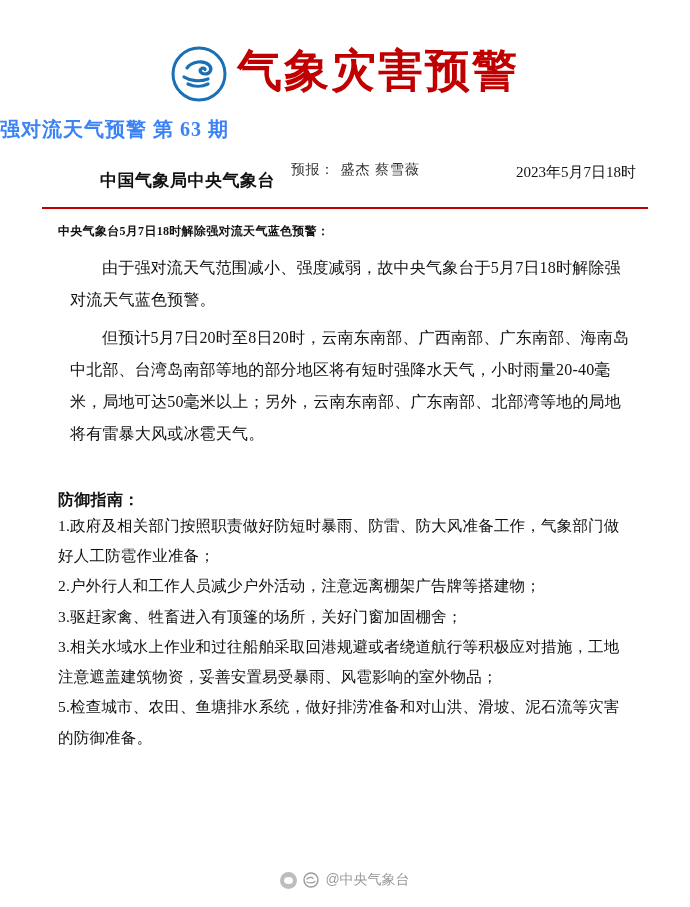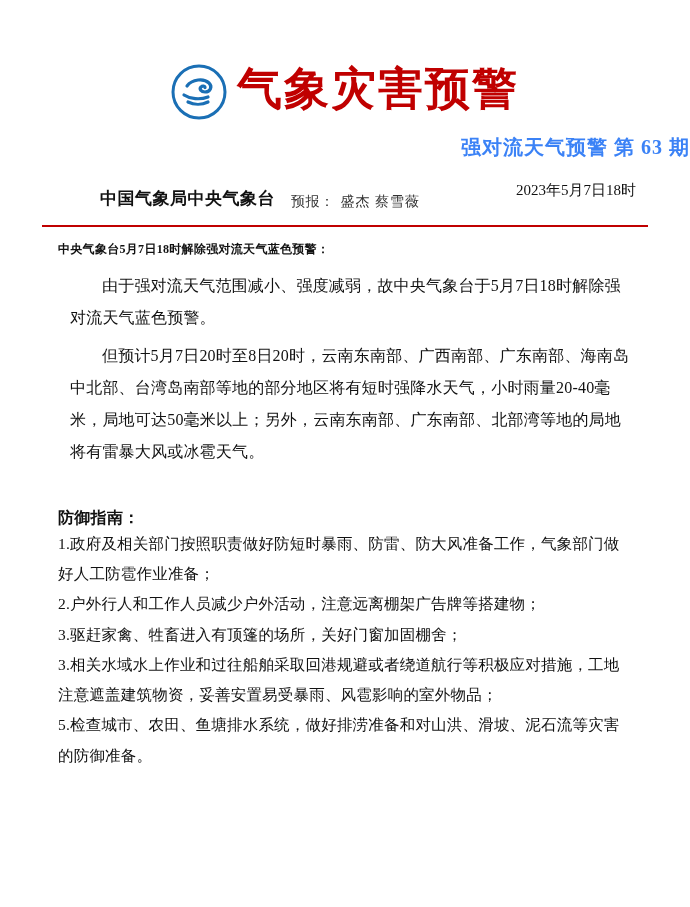--- a/index.html
+++ b/index.html
@@ -19,22 +19,22 @@
   .page {
     position: relative;
     width: 690px;
     height: 907px;
     background: #fff;
   }
 
   
   .header {
     position: relative;
-    padding-top: 62px;
-    text-align: right;
+    padding-top: 44px;
+    text-align: left;
   }
   .title-row {
     display: flex;
     align-items: center;
     justify-content: center;
     gap: 10px;
   }
   .logo {
     width: 56px;
     height: 56px;
@@ -82,21 +82,21 @@
     top: 10px;
     font-family: "Liberation Serif", serif;
     font-size: 17px;
     font-weight: bold;
     color: #111;
     letter-spacing: 0.5px;
   }
   .forecast-block {
     position: absolute;
     left: 255px;
-    top: 14px;
+    top: 0px;
     font-family: "Liberation Serif", serif;
     font-size: 14px;
     color: #333;
     line-height: 1.55;
   }
   .forecast-block .lbl { letter-spacing: 0.5px; }
   .forecast-block .val { padding-left: 6px; letter-spacing: 1px; }
   .datetime {
     position: absolute;
     right: 18px;
@@ -226,14 +226,25 @@
 
     <div class="section-title">防御指南：</div>
 
     <p class="guide-item">1.政府及相关部门按照职责做好防短时暴雨、防雷、防大风准备工作，气象部门做好人工防雹作业准备；</p>
     <p class="guide-item">2.户外行人和工作人员减少户外活动，注意远离棚架广告牌等搭建物；</p>
     <p class="guide-item">3.驱赶家禽、牲畜进入有顶篷的场所，关好门窗加固棚舍；</p>
     <p class="guide-item">3.相关水域水上作业和过往船舶采取回港规避或者绕道航行等积极应对措施，工地注意遮盖建筑物资，妥善安置易受暴雨、风雹影响的室外物品；</p>
     <p class="guide-item">5.检查城市、农田、鱼塘排水系统，做好排涝准备和对山洪、滑坡、泥石流等灾害的防御准备。</p>
   </div>
 
+  <div class="footer">
+    <span class="weibo-mark"></span>
+    <span class="footer-logo">
+      <svg viewBox="0 0 16 16" width="16" height="16" aria-hidden="true">
+        <circle cx="8" cy="8" r="7" fill="none" stroke="#9a9a9a" stroke-width="1.4"></circle>
+        <path d="M4 7c2-2 5-2 6-0.5" fill="none" stroke="#9a9a9a" stroke-width="1.3" stroke-linecap="round"></path>
+        <path d="M4 10c3 1.4 6 1 8-0.5" fill="none" stroke="#9a9a9a" stroke-width="1.3" stroke-linecap="round"></path>
+      </svg>
+    </span>
+    <span>@中央气象台</span>
+  </div>
 
 </div>
 
 </body></html>

